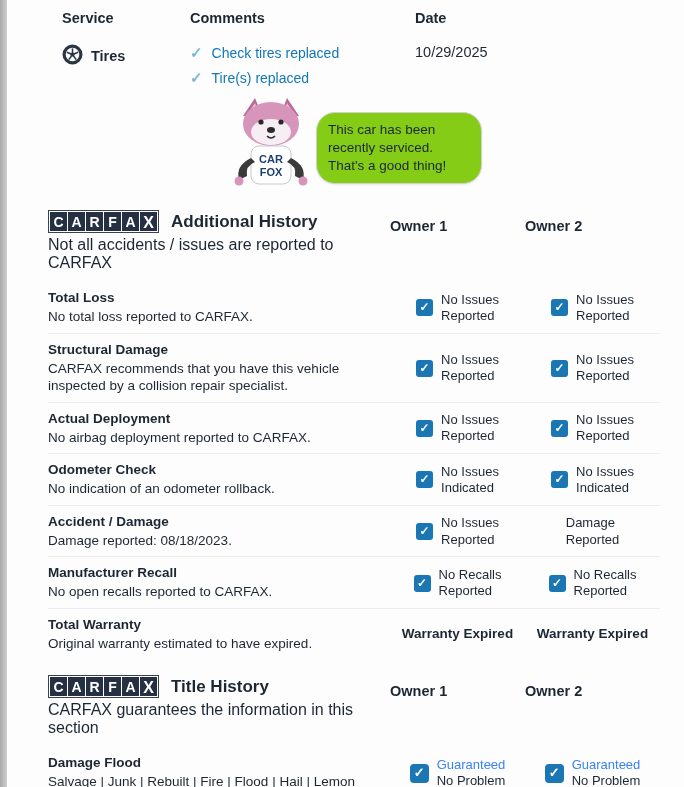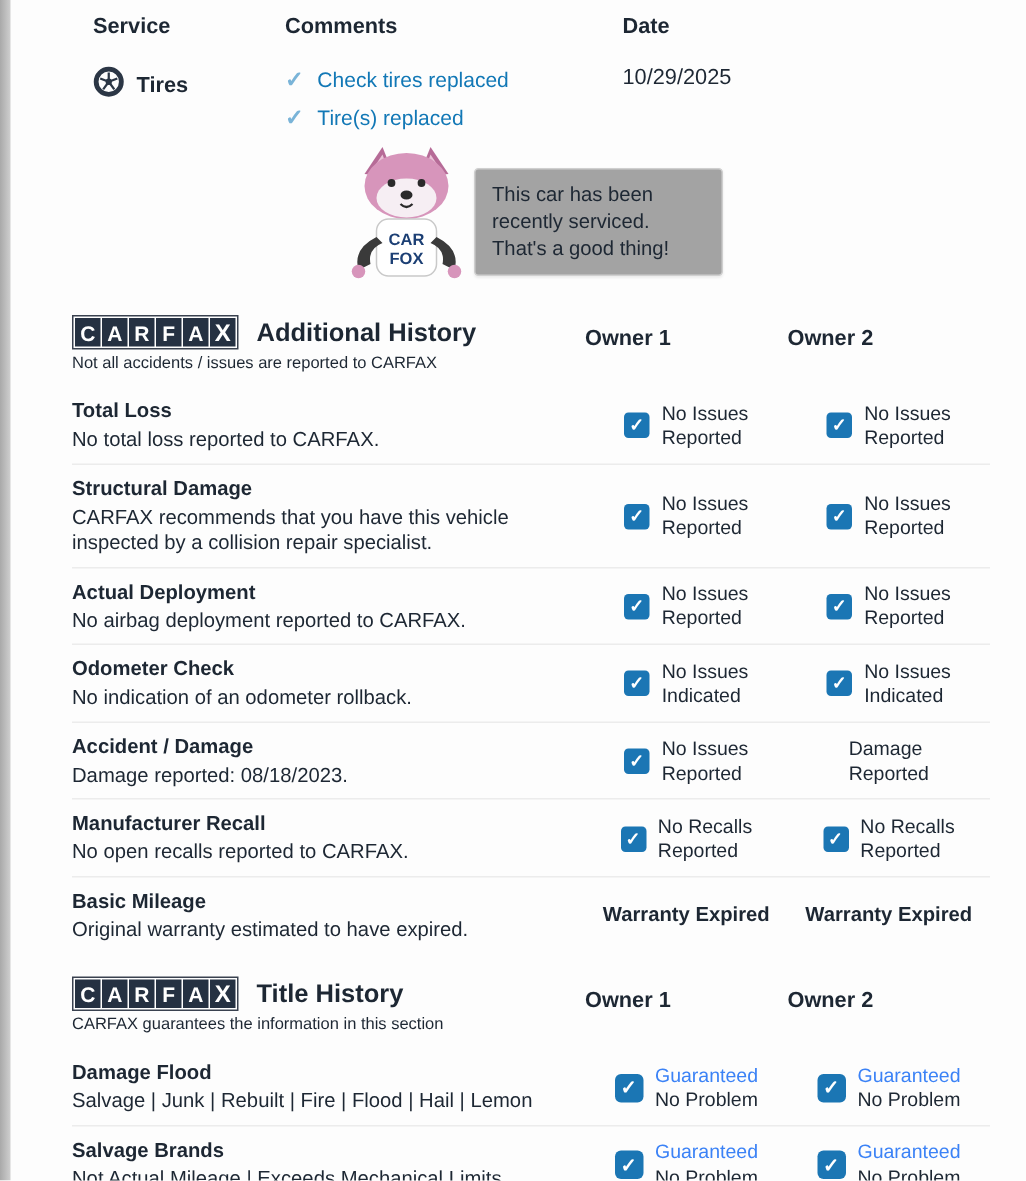--- a/index.html
+++ b/index.html
@@ -20,37 +20,37 @@
   .col-comments{width:225px;}
   .col-date{flex:1;}
   .svc-name{font-weight:bold;}
   .comment-line{display:flex;align-items:center;gap:9px;color:#1278b6;margin-bottom:7px;font-size:14px;}
   .comment-check{color:#7ab4d8;font-size:15px;font-weight:bold;}
 
   
   .fox-area{position:relative;height:104px;margin-top:2px;}
   .fox-svg{position:absolute;left:177px;top:0;}
   .speech-bubble{
-    position:absolute;left:268px;top:16px;width:142px;background:#a3a3a3;
-    border:1px solid #cfcfcf;border-radius:3px;padding:8px 11px;
+    position:absolute;left:268px;top:16px;width:142px;background:#84cc16;
+    border:1px solid #cfcfcf;border-radius:19px;padding:8px 11px;
     font-size:13.5px;line-height:1.33;box-shadow:0 1px 2px rgba(0,0,0,.08);
   }
 
   
   .section-header{display:flex;align-items:flex-start;margin-top:10px;}
   .section-left{flex:1;}
   .logo-row{display:flex;align-items:center;gap:12px;}
   .carfax-logo{display:flex;background:#fff;border:1px solid #39414f;padding:1px;gap:1px;}
   .logo-letter{
     width:17px;height:19px;background:#253142;color:#fff;font-weight:bold;
     font-size:14px;display:flex;align-items:center;justify-content:center;
   }
   .logo-letter.x{font-size:16px;align-items:flex-end;line-height:1;}
   .section-title{font-weight:bold;font-size:17px;}
-  .section-subtitle{font-size:11px;margin-top:3px;}
+  .section-subtitle{font-size:16px;margin-top:3px;}
   .owner-col-header{width:135px;text-align:left;font-weight:bold;font-size:14.5px;padding-top:8px;}
 
   
   .rows{margin-top:10px;}
   .hist-row{display:flex;padding:8px 0 7px 0;align-items:center;}
   .hist-row + .hist-row{border-top:1px solid #ececec;}
   .row-left{flex:1;padding-right:10px;align-self:flex-start;}
   .row-label{font-weight:bold;font-size:13.5px;}
   .row-desc{font-size:13.5px;margin-top:3px;line-height:1.3;}
   .owner-cell{
@@ -269,21 +269,21 @@
         <div class="owner-cell">
           <span class="checkbox">✓</span>
           <div class="cell-text">
             <div>No Recalls</div>
             <div>Reported</div>
           </div>
         </div>
       </div>
       <div class="hist-row">
         <div class="row-left">
-          <div class="row-label">Basic Mileage</div>
+          <div class="row-label">Total Warranty</div>
           <div class="row-desc">Original warranty estimated to have expired.</div>
         </div>
         <div class="owner-cell">
           <div class="cell-text bold-cell center-cell">
             <div>Warranty Expired</div>
           </div>
         </div>
         <div class="owner-cell">
           <div class="cell-text bold-cell center-cell">
             <div>Warranty Expired</div>

